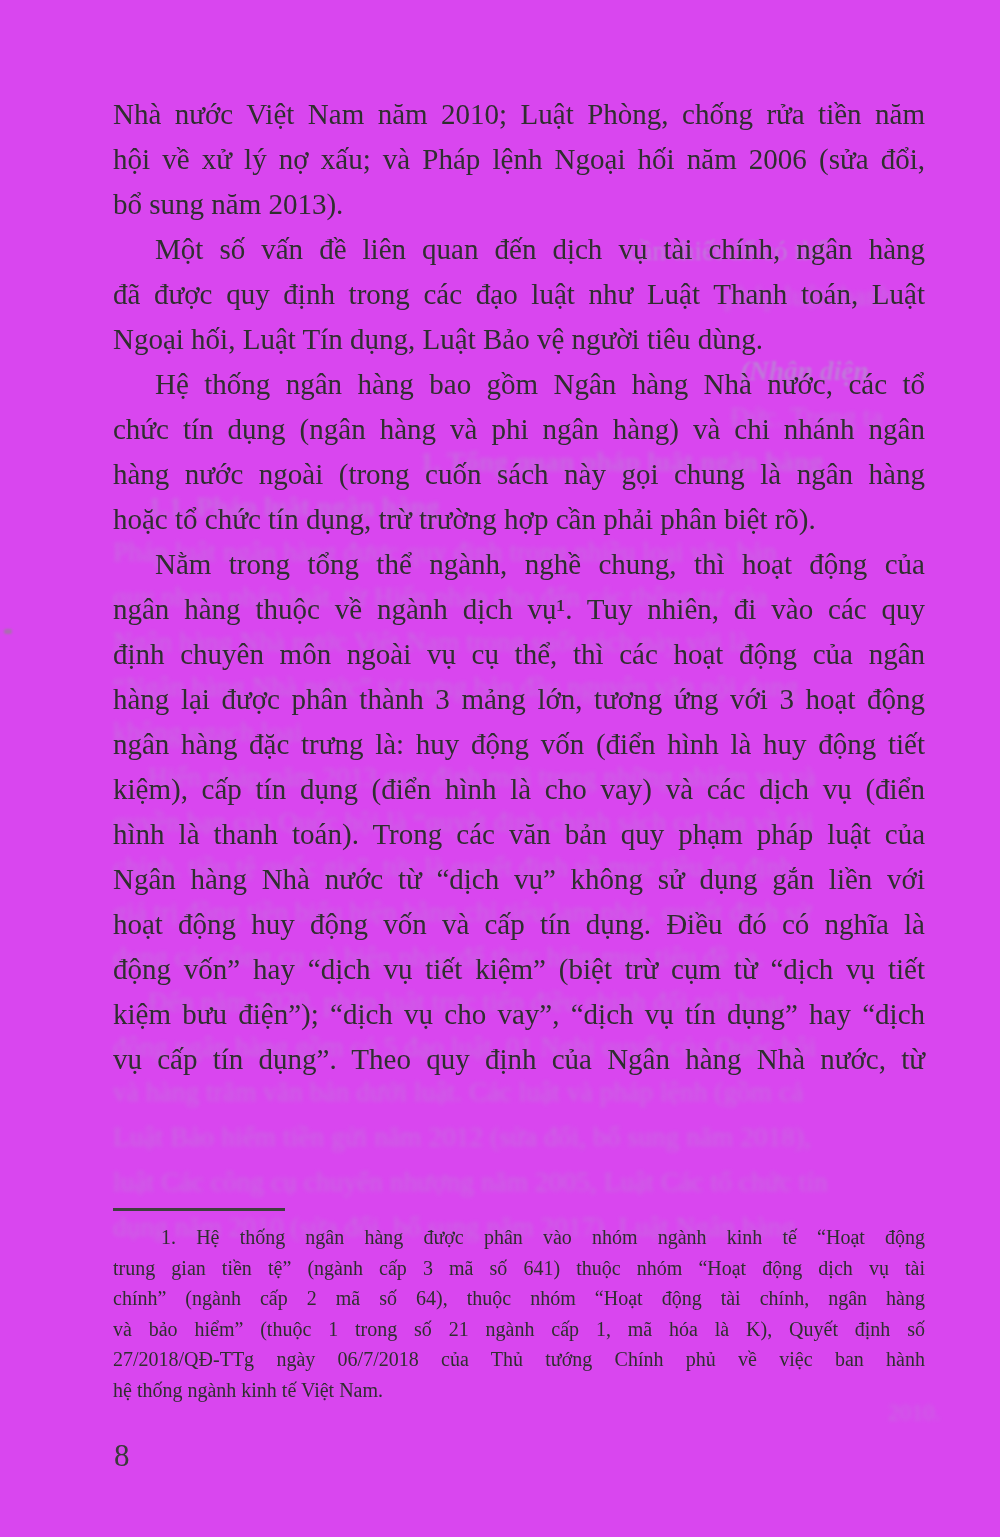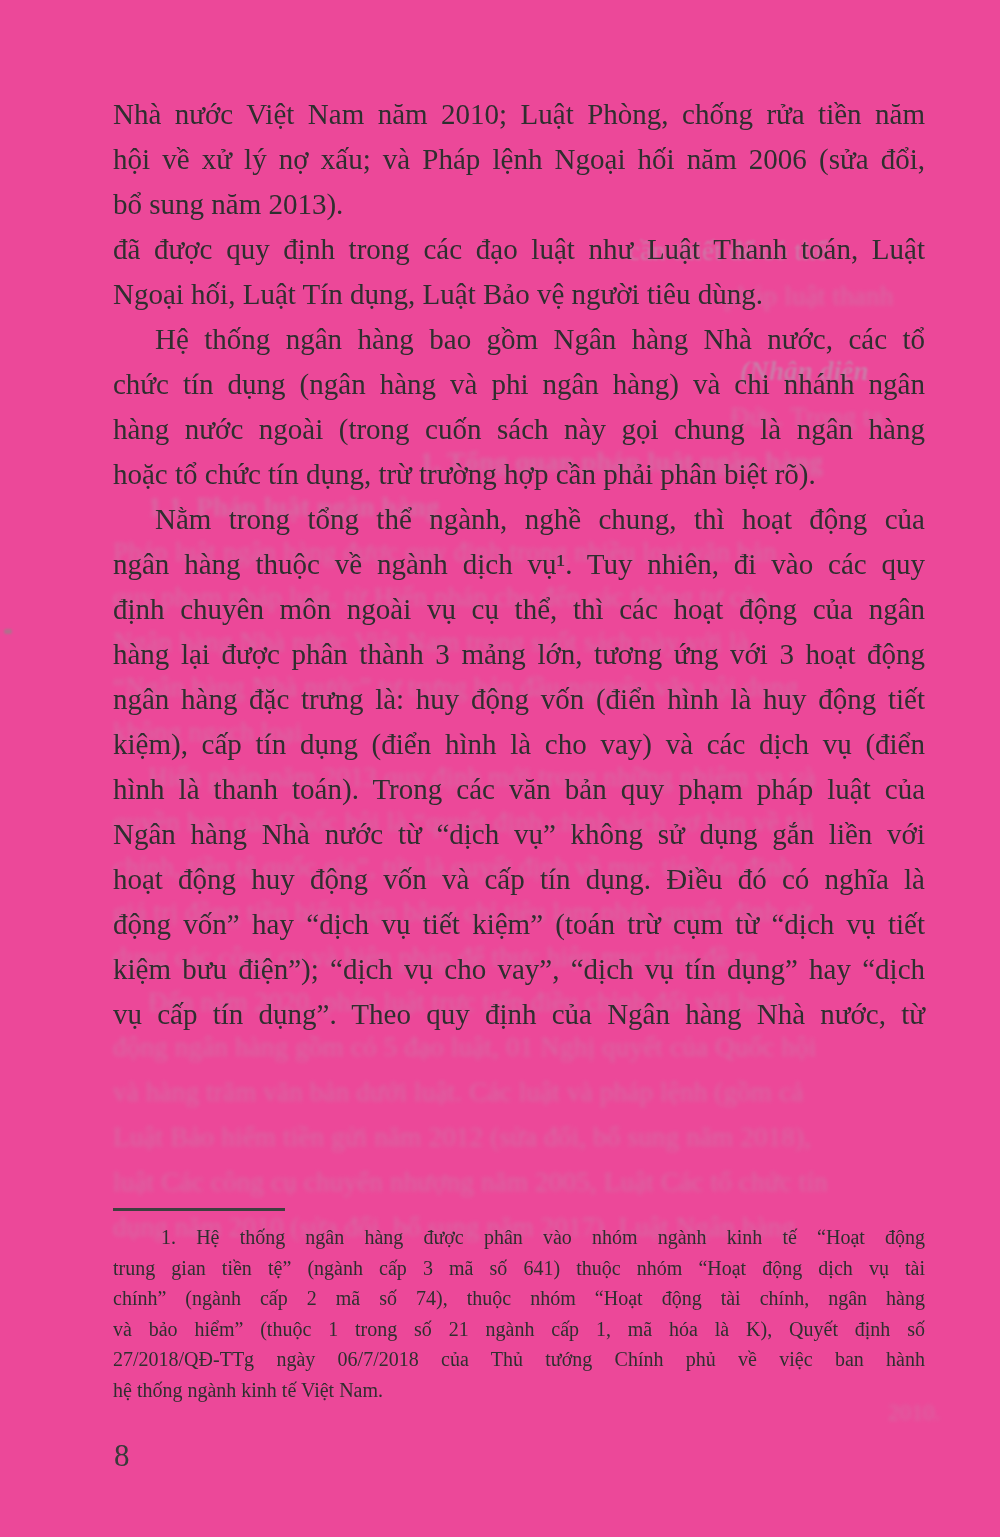--- a/index.html
+++ b/index.html
@@ -2,21 +2,21 @@
 <html><head>
 <meta charset="utf-8">
 <style>
   html,body{margin:0;padding:0;}
   body{
     width:1000px;height:1537px;
     background:#fdfdfc;
     font-family:"Liberation Serif","DejaVu Serif",serif;
     position:relative;overflow:hidden;
   }
-  .page{position:absolute;inset:0;background:#ec4899;}
+  .page{position:absolute;inset:0;background:#d946ef;}
 
   
   .ghost{
     position:absolute;
     color:#9fbfbd;
     opacity:.42;
     filter:blur(1.3px);
     font-size:27px;
     white-space:nowrap;
     letter-spacing:.2px;
@@ -93,50 +93,51 @@
 
   <div class="edge-artifact"></div>
 
   <div class="main-text">
     <div>
       <div class="jline">Nhà nước Việt Nam năm 2010; Luật Phòng, chống rửa tiền năm</div>
       <div class="jline">hội về xử lý nợ xấu; và Pháp lệnh Ngoại hối năm 2006 (sửa đổi,</div>
       <div class="jline end">bổ sung năm 2013).</div>
     </div>
     <div>
+      <div class="jline ind">Một số vấn đề liên quan đến dịch vụ tài chính, ngân hàng</div>
       <div class="jline">đã được quy định trong các đạo luật như Luật Thanh toán, Luật</div>
       <div class="jline end">Ngoại hối, Luật Tín dụng, Luật Bảo vệ người tiêu dùng.</div>
     </div>
     <div>
       <div class="jline ind">Hệ thống ngân hàng bao gồm Ngân hàng Nhà nước, các tổ</div>
       <div class="jline">chức tín dụng (ngân hàng và phi ngân hàng) và chi nhánh ngân</div>
       <div class="jline">hàng nước ngoài (trong cuốn sách này gọi chung là ngân hàng</div>
       <div class="jline end">hoặc tổ chức tín dụng, trừ trường hợp cần phải phân biệt rõ).</div>
     </div>
     <div>
       <div class="jline ind">Nằm trong tổng thể ngành, nghề chung, thì hoạt động của</div>
       <div class="jline">ngân hàng thuộc về ngành dịch vụ¹. Tuy nhiên, đi vào các quy</div>
       <div class="jline">định chuyên môn ngoài vụ cụ thể, thì các hoạt động của ngân</div>
       <div class="jline">hàng lại được phân thành 3 mảng lớn, tương ứng với 3 hoạt động</div>
       <div class="jline">ngân hàng đặc trưng là: huy động vốn (điển hình là huy động tiết</div>
       <div class="jline">kiệm), cấp tín dụng (điển hình là cho vay) và các dịch vụ (điển</div>
       <div class="jline">hình là thanh toán). Trong các văn bản quy phạm pháp luật của</div>
       <div class="jline">Ngân hàng Nhà nước từ “dịch vụ” không sử dụng gắn liền với</div>
       <div class="jline">hoạt động huy động vốn và cấp tín dụng. Điều đó có nghĩa là</div>
-      <div class="jline">động vốn” hay “dịch vụ tiết kiệm” (toán trừ cụm từ “dịch vụ tiết</div>
+      <div class="jline">động vốn” hay “dịch vụ tiết kiệm” (biệt trừ cụm từ “dịch vụ tiết</div>
       <div class="jline">kiệm bưu điện”); “dịch vụ cho vay”, “dịch vụ tín dụng” hay “dịch</div>
       <div class="jline">vụ cấp tín dụng”. Theo quy định của Ngân hàng Nhà nước, từ</div>
     </div>
   </div>
 
   <div class="fn-sep"></div>
   <div class="footnote">
     <div class="jline ind">1. Hệ thống ngân hàng được phân vào nhóm ngành kinh tế “Hoạt động</div>
     <div class="jline">trung gian tiền tệ” (ngành cấp 3 mã số 641) thuộc nhóm “Hoạt động dịch vụ tài</div>
-    <div class="jline">chính” (ngành cấp 2 mã số 74), thuộc nhóm “Hoạt động tài chính, ngân hàng</div>
+    <div class="jline">chính” (ngành cấp 2 mã số 64), thuộc nhóm “Hoạt động tài chính, ngân hàng</div>
     <div class="jline">và bảo hiểm” (thuộc 1 trong số 21 ngành cấp 1, mã hóa là K), Quyết định số</div>
     <div class="jline">27/2018/QĐ-TTg ngày 06/7/2018 của Thủ tướng Chính phủ về việc ban hành</div>
     <div class="jline end">hệ thống ngành kinh tế Việt Nam.</div>
   </div>
 
   <div class="page-number">8</div>
 
 </div>
 
 </body></html>

